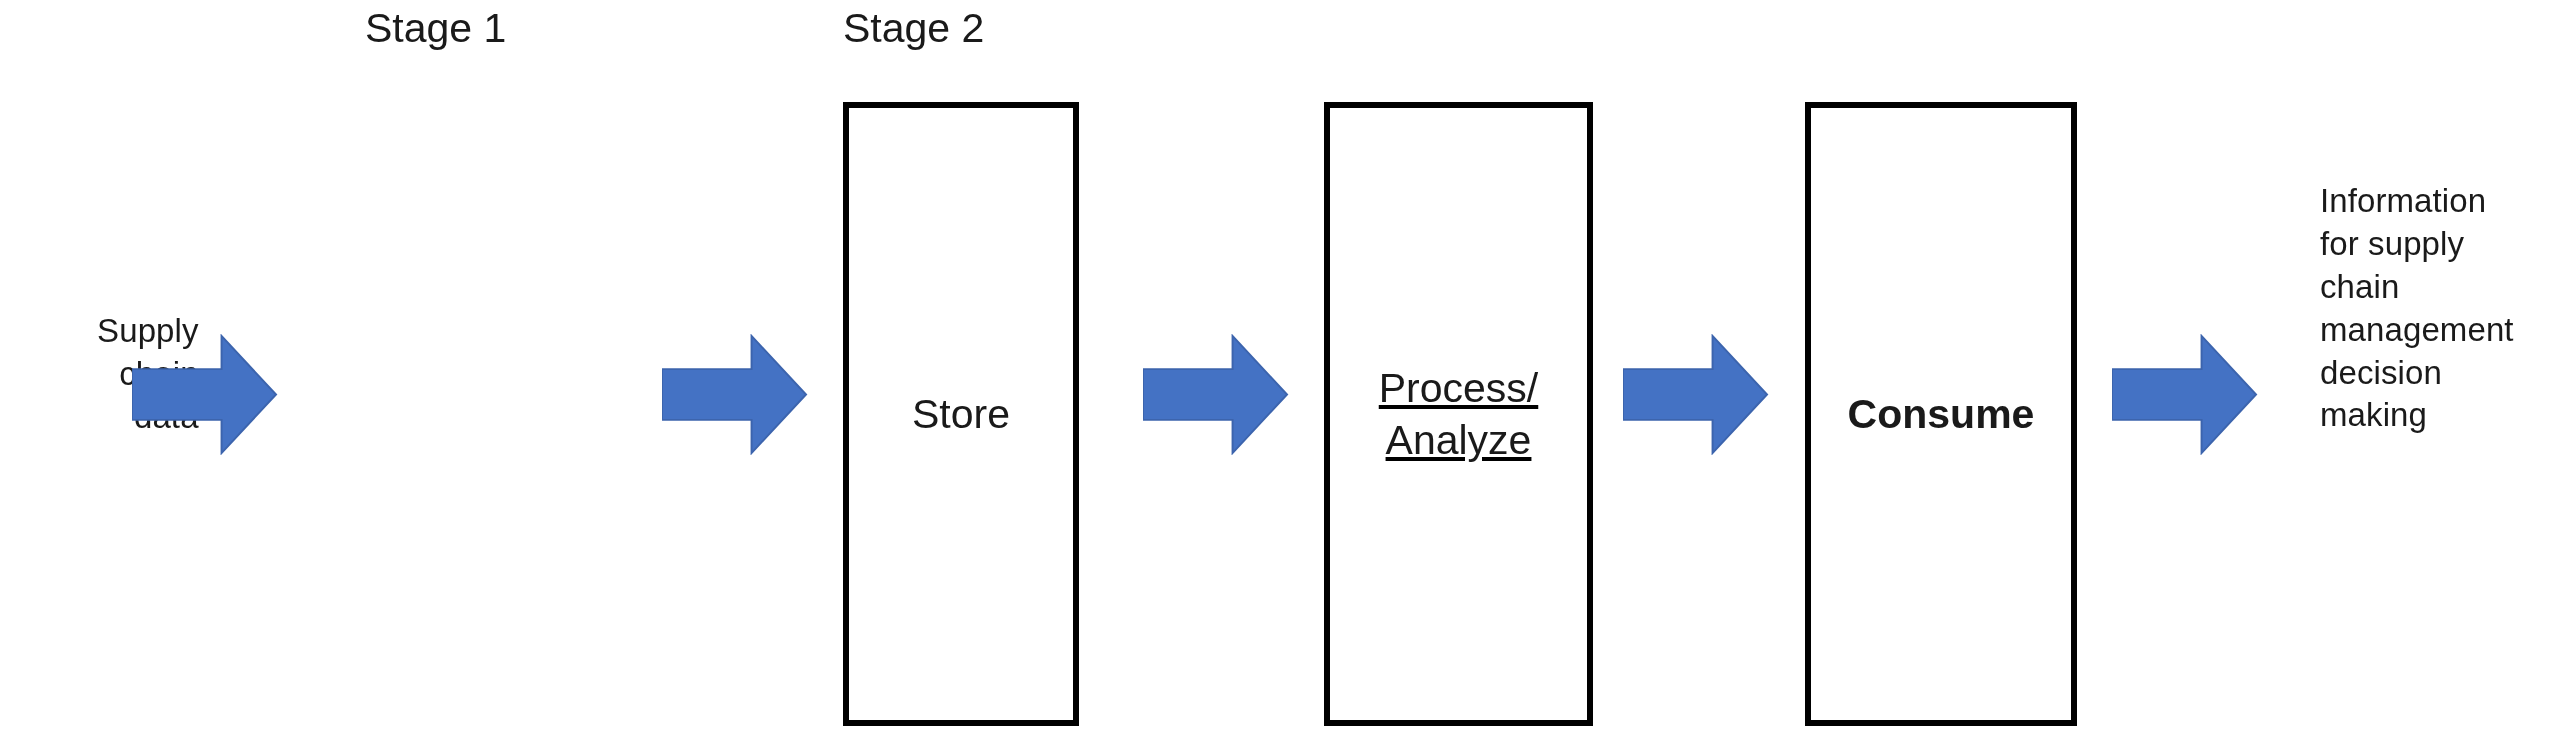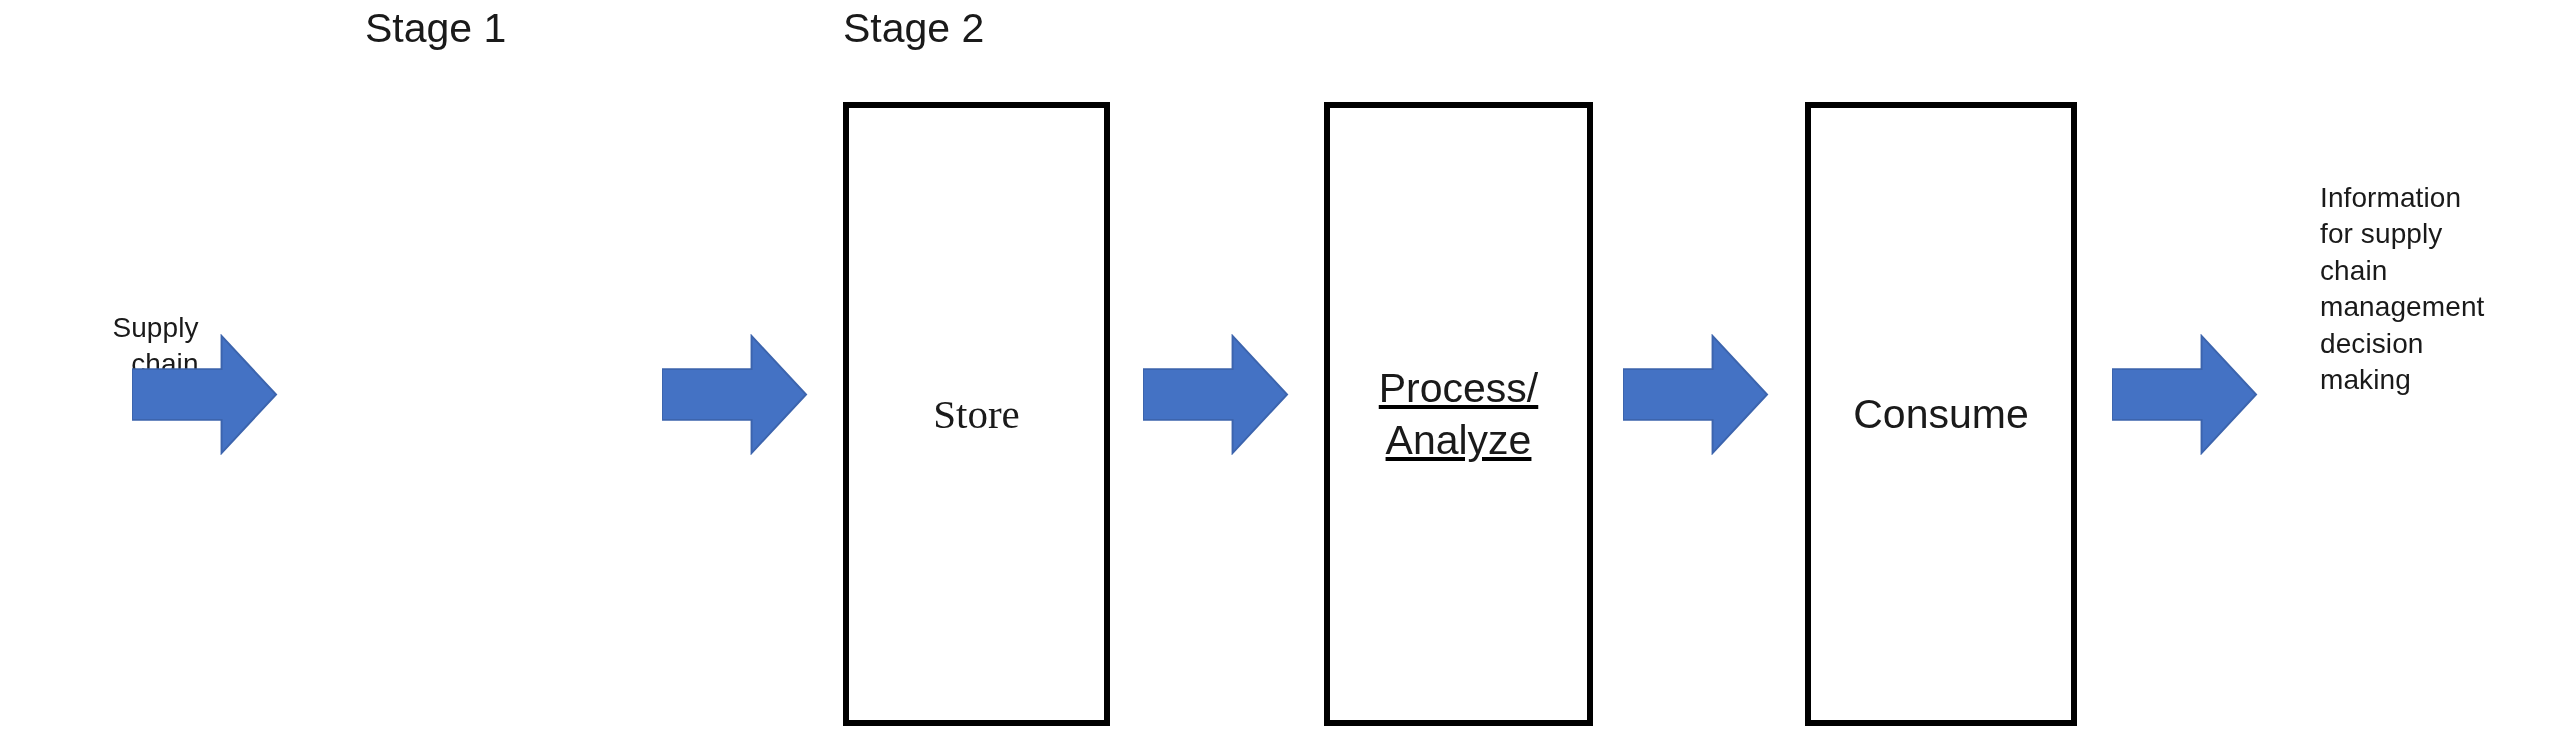--- a/index.html
+++ b/index.html
@@ -18,21 +18,21 @@
     position: relative;
     width: 2576px;
     height: 749px;
     background: #ffffff;
     overflow: hidden;
   }
 
   
   .side-label {
     position: absolute;
-    font-size: 28px;
+    font-size: 33px;
     line-height: 1.30;
     color: #1a1a1a;
     white-space: pre-line;
     letter-spacing: 0.1px;
   }
   .side-label.left {
     left: 13.6px;
     top: 276px;
     width: 185px;
     text-align: right;
@@ -106,42 +106,42 @@
 
   <div class="stage-caption" style="left:365px; width:266px;">Stage 1</div>
 
   <div class="arrow" style="left:662px;">
     <svg viewBox="0 0 150 124" preserveAspectRatio="none" aria-hidden="true">
       <polygon points="0,36 92,36 92,2 148,62 92,122 92,88 0,88" fill="#4472C4" stroke="#3c64ad" stroke-width="2"></polygon>
     </svg>
   </div>
 
   <div class="stage-caption" style="left:843px; width:267px;">Stage 2</div>
-  <div class="proc-box" style="left:843px; width:267px;font-family:Liberation Serif, serif;">
+  <div class="proc-box" style="left:843px; width:236px;">
     <span class="proc-box-label">Store</span>
   </div>
 
   <div class="arrow" style="left:1143px;">
     <svg viewBox="0 0 150 124" preserveAspectRatio="none" aria-hidden="true">
       <polygon points="0,36 92,36 92,2 148,62 92,122 92,88 0,88" fill="#4472C4" stroke="#3c64ad" stroke-width="2"></polygon>
     </svg>
   </div>
 
   <div class="proc-box" style="left:1324px; width:269px;text-decoration:underline;">
     <span class="proc-box-label">Process/
 Analyze</span>
   </div>
 
   <div class="arrow" style="left:1623px;">
     <svg viewBox="0 0 150 124" preserveAspectRatio="none" aria-hidden="true">
       <polygon points="0,36 92,36 92,2 148,62 92,122 92,88 0,88" fill="#4472C4" stroke="#3c64ad" stroke-width="2"></polygon>
     </svg>
   </div>
 
-  <div class="proc-box" style="left:1805px; width:272px;">
+  <div class="proc-box" style="left:1805px; width:272px;font-weight:bold;">
     <span class="proc-box-label">Consume</span>
   </div>
 
   <div class="arrow" style="left:2112px;">
     <svg viewBox="0 0 150 124" preserveAspectRatio="none" aria-hidden="true">
       <polygon points="0,36 92,36 92,2 148,62 92,122 92,88 0,88" fill="#4472C4" stroke="#3c64ad" stroke-width="2"></polygon>
     </svg>
   </div>
 
   <div class="side-label right">Information

